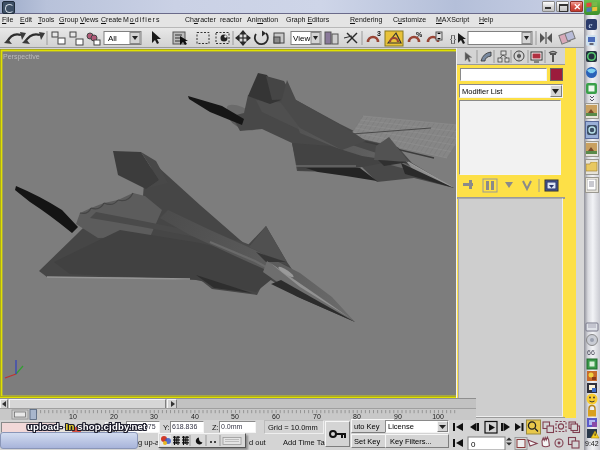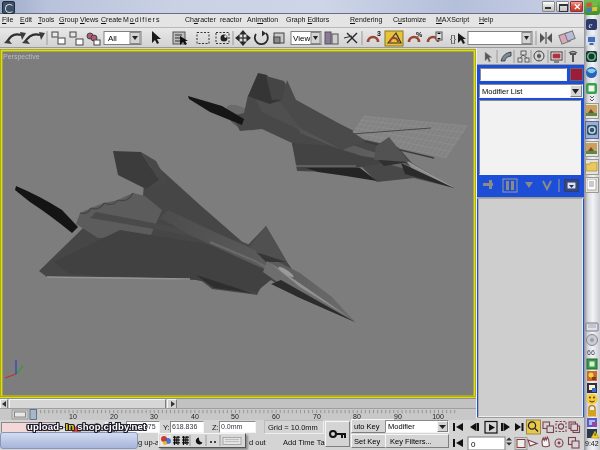--- a/index.html
+++ b/index.html
@@ -22,21 +22,21 @@
 #btn-close:before{content:"\2715";position:absolute;left:2.5px;top:-0.5px;font-size:9px;font-weight:bold;color:#fff;}
 
 #menubar{left:0;top:14px;width:584px;height:14px;background:#e4e4e4;border-bottom:1px solid #b8b8b8;box-sizing:border-box;font-size:7px;color:#111;}
 #menubar span{position:absolute;top:2px;white-space:pre;}
 #menubar u{text-decoration:underline;}
 
 #toolbar{left:0;top:28px;width:584px;height:20px;background:linear-gradient(180deg,#e8e8e8,#d2d2d2);border-bottom:1px solid #9a9a9a;box-sizing:border-box;}
 
 #vp{left:0;width:476px;height:349px;}
 
-#cpanel{left:476px;top:48px;width:108px;height:370px;background:#1d4ed8;border-left:1px solid #f0f0f0;box-sizing:border-box;}
+#cpanel{left:456px;top:48px;width:120px;height:370px;background:#fde047;border-left:1px solid #f0f0f0;box-sizing:border-box;}
 
 #tslider{left:0;top:398px;width:476px;height:10px;background:#cdcdcd;}
 #trackbar{left:0;top:408px;width:476px;height:11px;background:#c8c8c8;border-top:1px solid #9f9f9f;border-bottom:1px solid #9f9f9f;box-sizing:border-box;}
 #status1{left:0;top:420px;width:584px;height:14px;background:#d4d4d4;}
 #status2{left:0;top:434px;width:584px;height:16px;background:#d4d4d4;}
 
 #taskbar{left:584px;top:0;width:16px;height:450px;background:linear-gradient(90deg,#8f9099 0%,#d8d9de 25%,#f2f3f6 55%,#c9cad1 100%);}
 .sunken{border:1px solid;border-color:#8a8a8a #f4f4f4 #f4f4f4 #8a8a8a;box-sizing:border-box;background:#fff;}
 .raised{border:1px solid;border-color:#f6f6f6 #7e7e7e #7e7e7e #f6f6f6;box-sizing:border-box;background:#d4d4d4;}
 .t7{font-size:7.5px;color:#111;}
@@ -536,21 +536,21 @@
     <circle cx="4" cy="5" r="3" fill="none" stroke="#111" stroke-width="2"></circle>
     <rect x="7" y="4" width="10" height="2" fill="#111"></rect>
     <rect x="12" y="6" width="2" height="3" fill="#111"></rect>
       <rect x="15" y="6" width="2" height="3" fill="#111"></rect>
   </svg>
   <div class="abs raised" style="left:351px;top:419px;width:44px;height:14px;"></div>
   <div class="abs" style="left:354px;top:422px;font-size:7.5px;">uto Key</div>
   <div class="abs raised" style="left:351px;top:434px;width:44px;height:14px;"></div>
   <div class="abs" style="left:354px;top:437px;font-size:7.5px;">Set Key</div>
   <div class="abs sunken" style="left:385px;top:420px;width:64px;height:13px;background:#fff;"></div>
-  <div class="abs" style="left:388px;top:422px;font-size:7.5px;">Modifier</div>
+  <div class="abs" style="left:388px;top:422px;font-size:7.5px;">License</div>
   <div class="abs raised" style="left:437px;top:421px;width:11px;height:11px;"></div>
   <svg class="abs" style="left:439px;top:425px" width="8" height="5">
       <polygon points="0,0 7,0 3.5,4" fill="#222"></polygon>
     </svg>
   <div class="abs raised" style="left:385px;top:434px;width:64px;height:14px;"></div>
   <div class="abs" style="left:390px;top:437px;font-size:7.5px;">Key Filters...</div>
 
   <svg class="abs" style="left:452px;top:419px" width="132px" height="31" viewBox="0 0 132 31">
     <g fill="#111">
       <rect x="1" y="4" width="2" height="8"></rect>

